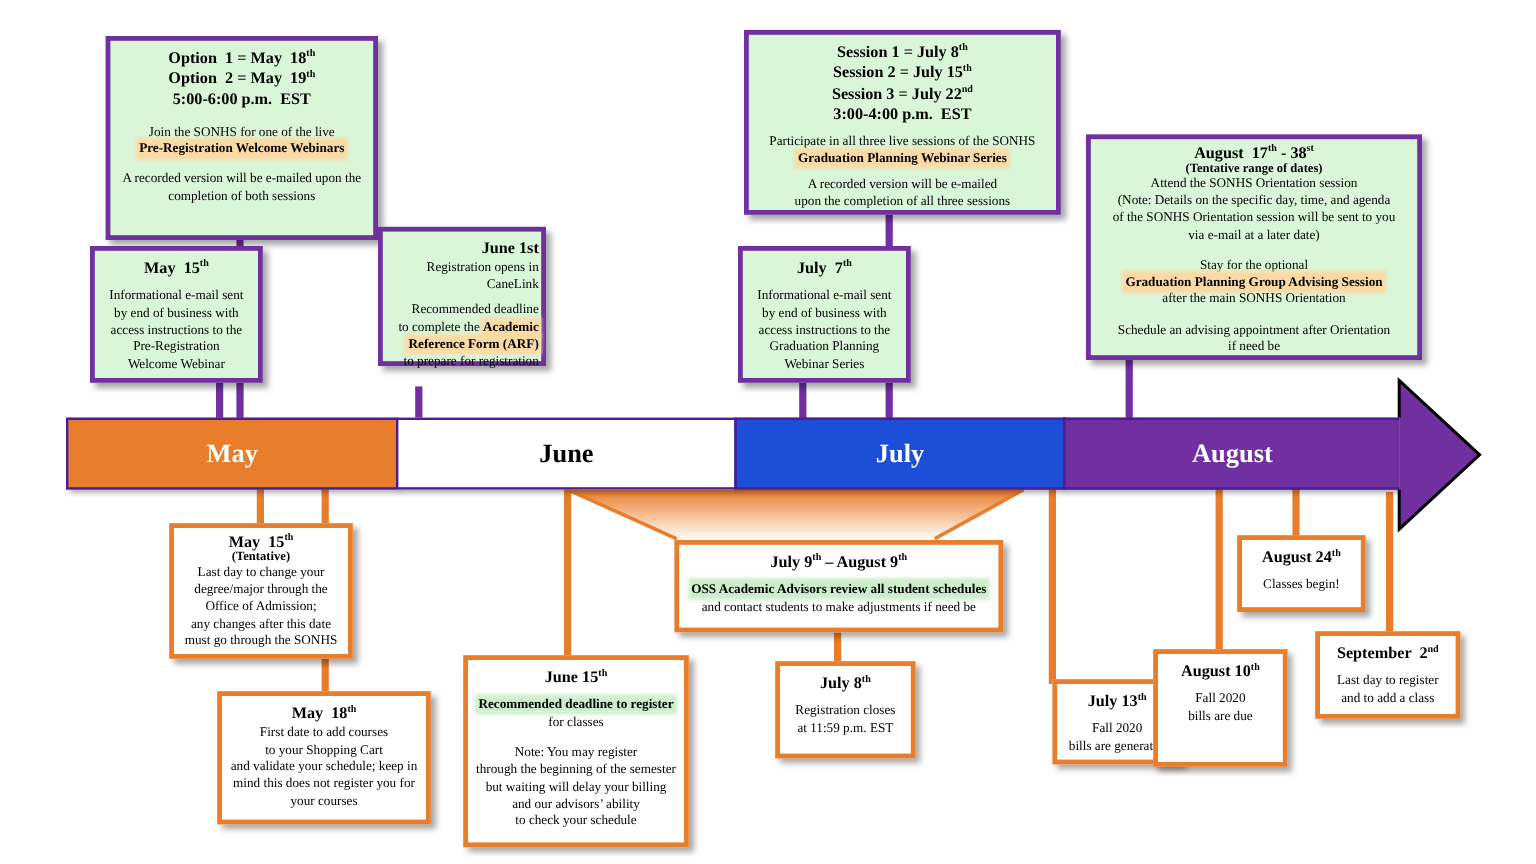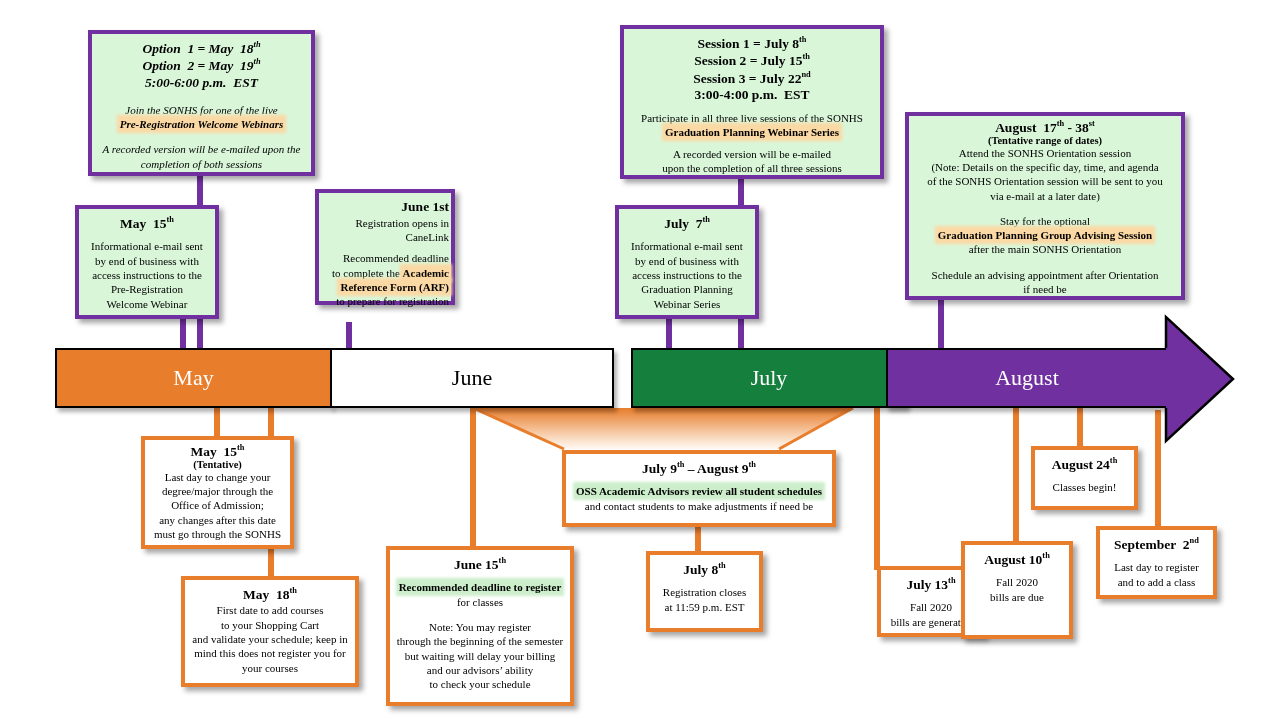--- a/index.html
+++ b/index.html
@@ -1,21 +1,21 @@
 <!DOCTYPE html>
 <html><head>
 <meta charset="utf-8">
 <style>
   html,body{margin:0;padding:0;background:#ffffff;}
   #canvas{position:relative;width:1280px;height:720px;overflow:hidden;background:#ffffff;
           font-family:"Liberation Serif","DejaVu Serif",serif;color:#000;}
   svg.layer{position:absolute;left:0;top:0;z-index:1;}
   
-  .month{position:absolute;top:348px;height:60px;border:2px solid #000000;box-sizing:border-box;
-         display:flex;align-items:center;justify-content:center;font-weight:normal;font-size:22px;
+  .month{position:absolute;top:348px;height:60px;border:2px solid #4c1d95;box-sizing:border-box;
+         display:flex;align-items:center;justify-content:center;font-weight:bold;font-size:22px;
          z-index:2;box-shadow:3px 4px 4px rgba(0,0,0,0.30);}
   
   .gbox,.obox{position:absolute;box-sizing:border-box;text-align:center;padding:6px 2px;
          z-index:3;box-shadow:4px 4px 5px rgba(0,0,0,0.35);}
   .gbox{background:#d9f6d9;border:4px solid #7030a0;}
   .obox{background:#ffffff;border:4px solid #e87d2c;}
   .t{font-weight:bold;font-size:13.5px;line-height:1.25;white-space:pre;}
   .sub{font-weight:bold;font-size:10.5px;line-height:1.05;white-space:pre;}
   .ln{font-size:11px;line-height:1.3;white-space:pre;}
   .gap{height:11px;}
@@ -64,31 +64,31 @@
       <line x1="1158" y1="410" x2="1158" y2="530"></line>
     </g>
   </svg>
 
   <div class="month" style="left:55px;width:277px;background:#E87D2C;color:#fff;">
     <span>May</span>
   </div>
   <div class="month" style="left:330px;width:284px;background:#ffffff;color:#000;">
     <span>June</span>
   </div>
-  <div class="month" style="left:612px;width:276px;background:#15803d;color:#fff;margin-left:19px;">
+  <div class="month" style="left:612px;width:276px;background:#1d4ed8;color:#fff;">
     <span>July</span>
   </div>
   <div class="month" style="left:886px;width:280px;background:#7030A0;color:#ffffff;border-right:none;">
     <span>August</span>
   </div>
   <svg class="layer" width="1280" height="720" style="z-index:2;pointer-events:none;">
     <path d="M1166,348 L1166,317 L1233,379 L1166,441 L1166,408" fill="#7030A0" stroke="#000" stroke-width="2.5"></path>
   </svg>
 
-  <div class="gbox" style="left:88px;top:30px;width:227px;height:146px;font-style:italic;">
+  <div class="gbox" style="left:88px;top:30px;width:227px;height:170px;">
     <div class="t"><span>Option  1 = May  18</span><sup>th</sup></div>
     <div class="t"><span>Option  2 = May  19</span><sup>th</sup></div>
     <div class="t">5:00-6:00 p.m.  EST</div>
     <div class="gap"></div>
     <div class="ln">Join the SONHS for one of the live</div>
     <div class="ln"><span class="hlt">Pre-Registration Welcome Webinars</span></div>
     <div class="gap"></div>
     <div class="ln">A recorded version will be e-mailed upon the</div>
     <div class="ln">completion of both sessions</div>
   </div>

